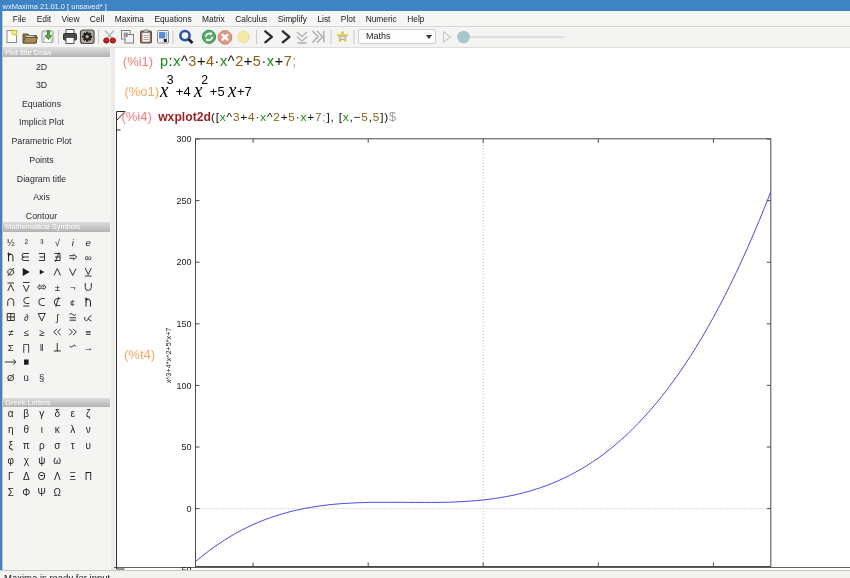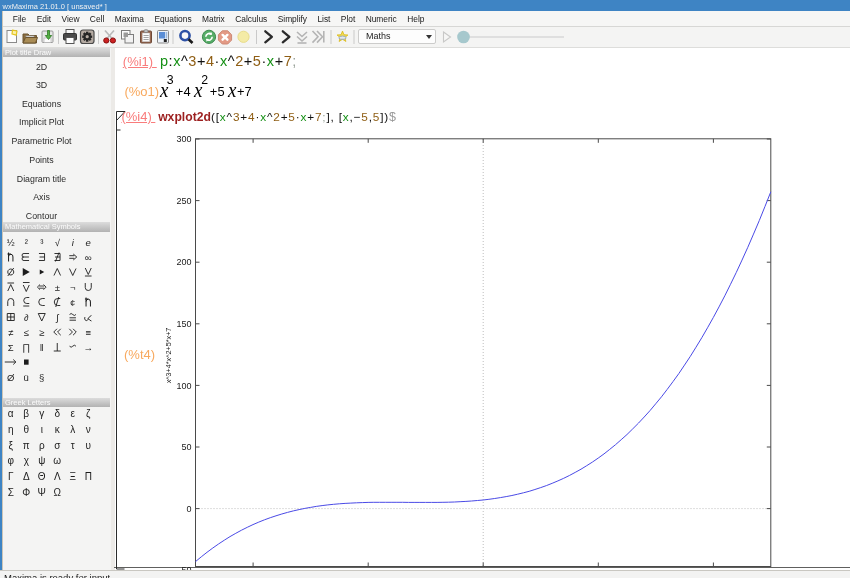--- a/index.html
+++ b/index.html
@@ -248,21 +248,21 @@
 <div class="grk" style="left:34.0px;top:487.0px;">Ψ</div>
 <div class="grk" style="left:49.5px;top:487.0px;">Ω</div>
 </div>
 <div class="abs" style="left:114px;top:567.3px;width:736px;height:1.1px;background:#60605e;"></div>
 
 <div class="abs" style="left:0;top:570px;width:850px;height:8px;background:#f3f3f2;border-top:1px solid #c9c7c1;box-sizing:border-box;"></div>
 <div class="abs" style="left:4px;top:572px;width:300px;height:6px;overflow:hidden;font-size:9.5px;color:#1a1a1a;">Maxima is ready for input</div>
 
 <div id="content">
 <style>
-.pi{color:#f97c7c;text-decoration:underline;} .v{color:#159015;} .n{color:#8f5e14;} .fn{color:#9c1f1f;font-weight:bold;} .sg{color:#9aa39a;} .op{color:#111;} .dl{color:#999;font-size:12.5px;letter-spacing:0;}
+.pi{color:#f97c7c;} .v{color:#159015;} .n{color:#8f5e14;} .fn{color:#9c1f1f;font-weight:bold;} .sg{color:#9aa39a;} .op{color:#111;} .dl{color:#999;font-size:12.5px;letter-spacing:0;}
 .mx{font-style:italic;font-size:21.5px;font-family:"Liberation Serif",serif;color:#000;line-height:15px;transform:scaleX(0.88);transform-origin:0 0;}
 .abs{position:absolute;}
 .ms{font-size:12.3px;color:#000;line-height:12px;}
 .mo{font-size:12.9px;color:#000;line-height:14px;letter-spacing:0.2px;}
 </style>
 
 <svg class="abs" style="left:112px;top:108px;" width="18" height="462">
 <g stroke="#2b2b2b" stroke-width="1" fill="none">
 <path d="M4.5 461 v-457.5 h8.5 l-8.5 9"></path>
 <line x1="4.5" y1="22" x2="8.5" y2="22"></line>

